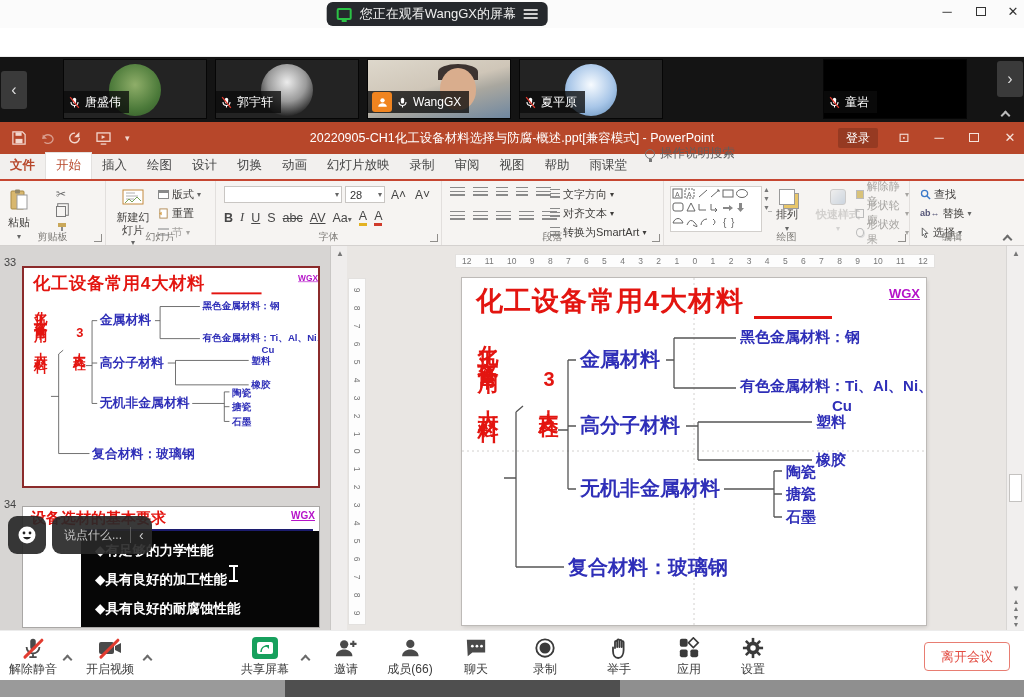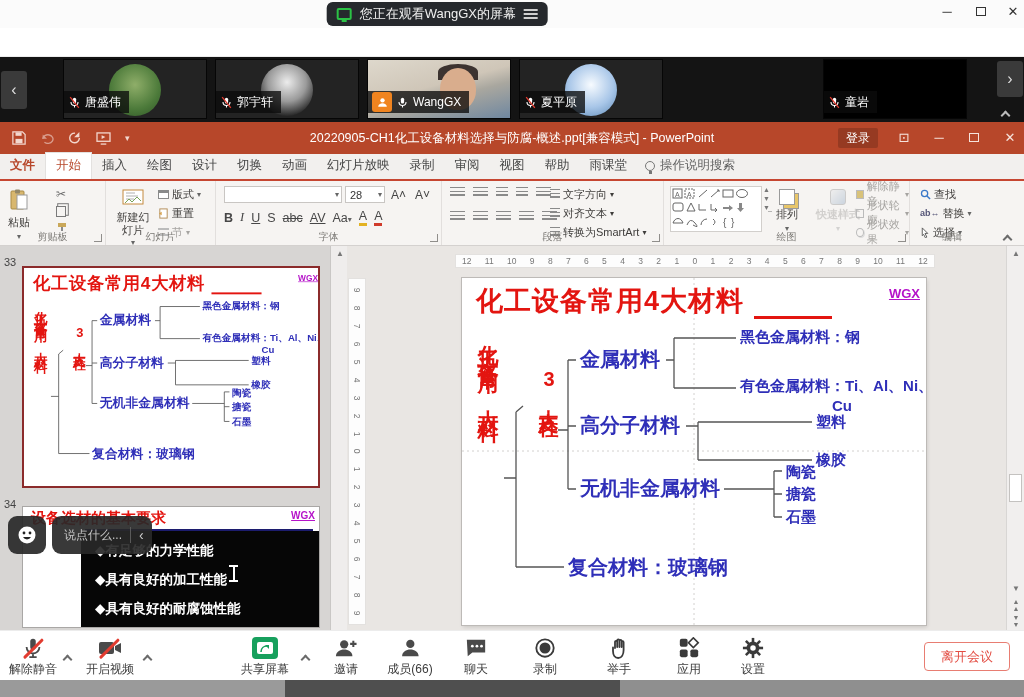--- a/index.html
+++ b/index.html
@@ -55,21 +55,21 @@
   .qat { display:flex; align-items:center; gap:14px; padding-left:12px; color:#f3d8cf; }
   .ttl-text { position:absolute; left:50%; transform:translateX(-50%); color:#fff; font-size:12.5px; white-space:nowrap; }
   .signin { position:absolute; left:838px; top:6px; width:40px; height:20px; background:rgba(0,0,0,.18); color:#fff; font-size:12px;
     text-align:center; line-height:20px; border-radius:2px; }
   .ttl-ico { position:absolute; top:8px; color:#f6e3dc; font-size:13px; width:22px; text-align:center; }
 
   .tabrow { position:absolute; left:0; top:154px; width:1024px; height:25px; background:#f2f0ee; display:flex; align-items:flex-end; font-size:12.5px; }
   .tab { padding:4px 10px 5px; color:#454545; }
   .tab.file { color:#b7472a; font-weight:bold; }
   .tab.active { background:#fff; color:#b7472a; border:1px solid #e3e1df; border-bottom:none; }
-  .tellme { display:flex; align-items:center; gap:5px; color:#5f5f5f; padding:4px 8px 5px; }
+  .tellme { display:flex; align-items:center; gap:5px; color:#5f5f5f; padding:4px 8px 17px; }
   .bulb { width:10px; height:10px; border-radius:50%; border:1.5px solid #777; position:relative; }
   .bulb:after { content:""; position:absolute; left:2.5px; bottom:-4px; width:3px; height:3px; background:#777; }
 
   .ribbon { position:absolute; left:0; top:179px; width:1024px; height:67px; background:#f6f4f2; border-top:2px solid #c64631; border-bottom:1px solid #d4d1cf; display:flex; }
   .rgroup { position:relative; height:100%; border-right:1px solid #e2dfdd; }
   .glabel { position:absolute; bottom:1px; left:0; right:0; text-align:center; font-size:10px; color:#7b7975; }
   .dlg { position:absolute; right:3px; bottom:3px; width:8px; height:8px; border-right:1.5px solid #908e8b; border-bottom:1.5px solid #908e8b; }
   .bigbtn { display:flex; flex-direction:column; align-items:center; font-size:11px; color:#3f3d3b; padding-top:5px; gap:2px; }
   .smallrow { display:flex; align-items:center; gap:3px; font-size:11px; color:#3f3d3b; height:16px; }
   .combo { border:1px solid #c9c6c3; background:#fff; height:17px; font-size:11px; color:#333; display:flex; align-items:center; justify-content:space-between; padding:0 2px 0 4px; }

